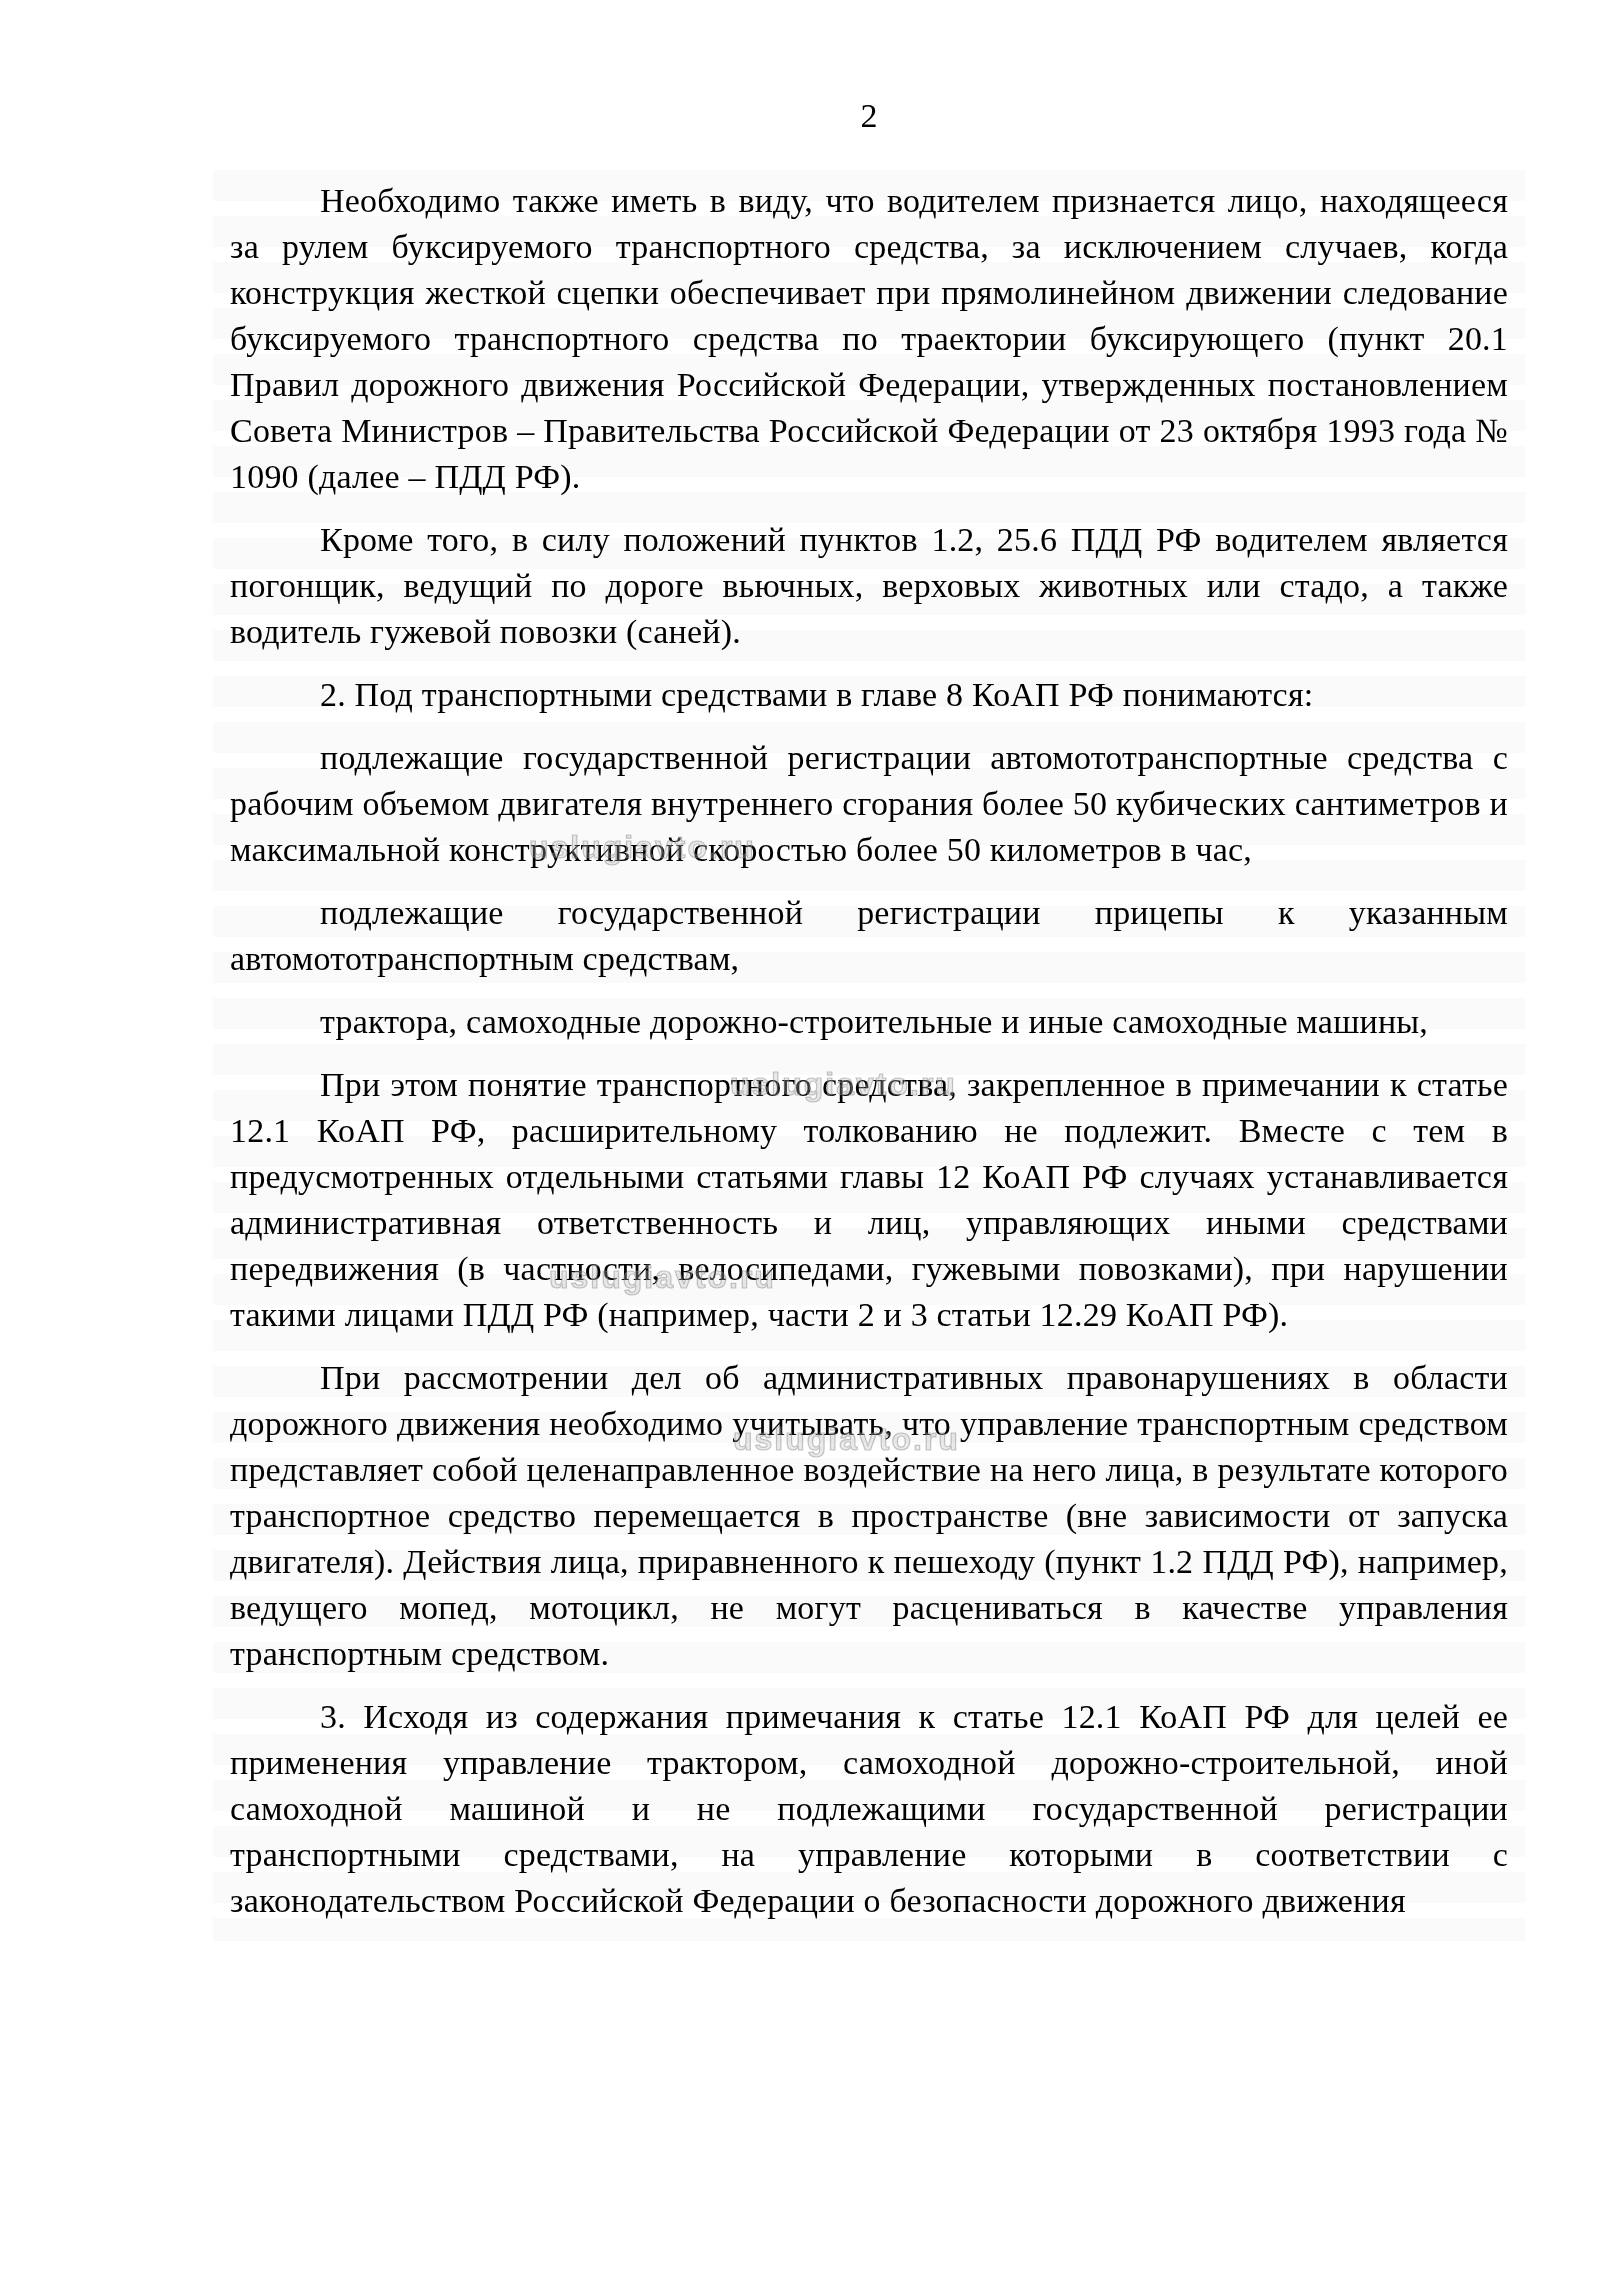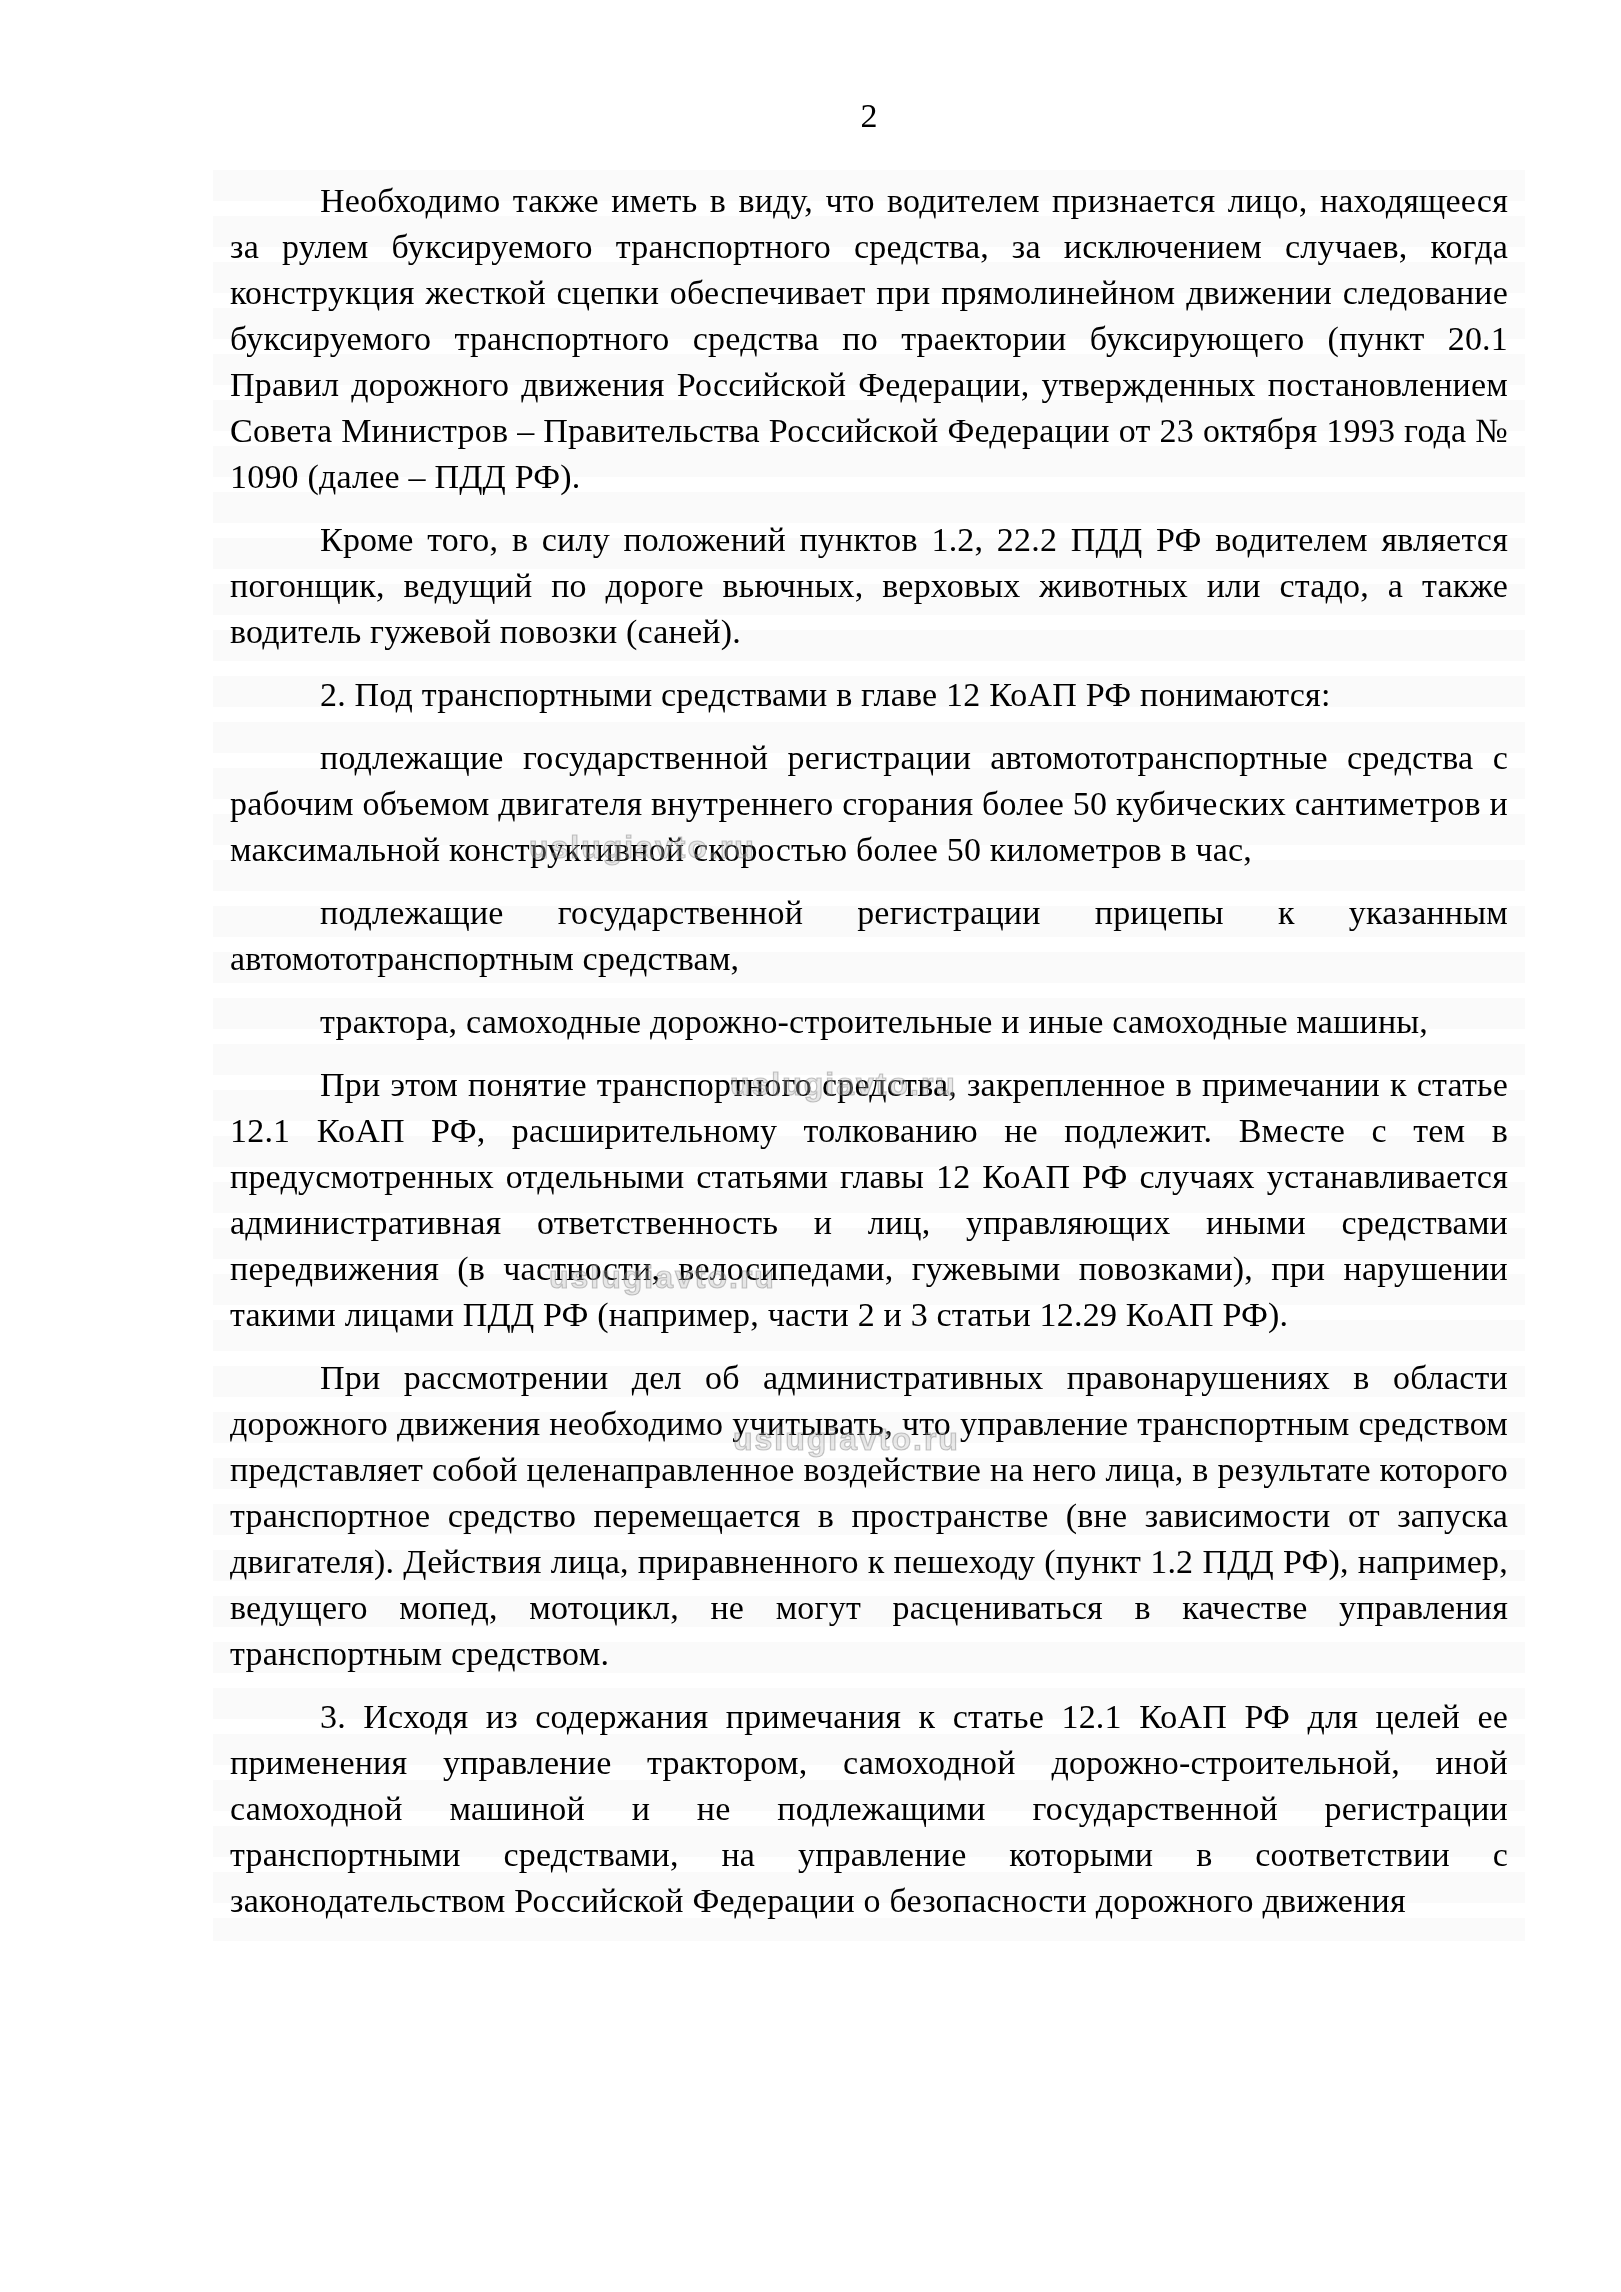--- a/index.html
+++ b/index.html
@@ -66,22 +66,22 @@
 </style>
 </head>
 <body>
 
 <div class="page">
 
   <div class="page-number">2</div>
 
   <div class="body-text">
     <p class="para">Необходимо также иметь в виду, что водителем признается лицо, находящееся за рулем буксируемого транспортного средства, за исключением случаев, когда конструкция жесткой сцепки обеспечивает при прямолинейном движении следование буксируемого транспортного средства по траектории буксирующего (пункт 20.1 Правил дорожного движения Российской Федерации, утвержденных постановлением Совета Министров – Правительства Российской Федерации от 23 октября 1993 года № 1090 (далее – ПДД РФ).</p>
-    <p class="para">Кроме того, в силу положений пунктов 1.2, 22.2 ПДД РФ водителем является погонщик, ведущий по дороге вьючных, верховых животных или стадо, а также водитель гужевой повозки (саней).</p>
-    <p class="para">2. Под транспортными средствами в главе 12 КоАП РФ понимаются:</p>
+    <p class="para">Кроме того, в силу положений пунктов 1.2, 25.6 ПДД РФ водителем является погонщик, ведущий по дороге вьючных, верховых животных или стадо, а также водитель гужевой повозки (саней).</p>
+    <p class="para">2. Под транспортными средствами в главе 8 КоАП РФ понимаются:</p>
     <p class="para">подлежащие государственной регистрации автомототранспортные средства с рабочим объемом двигателя внутреннего сгорания более 50 кубических сантиметров и максимальной конструктивной скоростью более 50 километров в час,</p>
     <p class="para">подлежащие государственной регистрации прицепы к указанным автомототранспортным средствам,</p>
     <p class="para">трактора, самоходные дорожно-строительные и иные самоходные машины,</p>
     <p class="para">При этом понятие транспортного средства, закрепленное в примечании к статье 12.1 КоАП РФ, расширительному толкованию не подлежит. Вместе с тем в предусмотренных отдельными статьями главы 12 КоАП РФ случаях устанавливается административная ответственность и лиц, управляющих иными средствами передвижения (в частности, велосипедами, гужевыми повозками), при нарушении такими лицами ПДД РФ (например, части 2 и 3 статьи 12.29 КоАП РФ).</p>
     <p class="para">При рассмотрении дел об административных правонарушениях в области дорожного движения необходимо учитывать, что управление транспортным средством представляет собой целенаправленное воздействие на него лица, в результате которого транспортное средство перемещается в пространстве (вне зависимости от запуска двигателя). Действия лица, приравненного к пешеходу (пункт 1.2 ПДД РФ), например, ведущего мопед, мотоцикл, не могут расцениваться в качестве управления транспортным средством.</p>
     <p class="para">3. Исходя из содержания примечания к статье 12.1 КоАП РФ для целей ее применения управление трактором, самоходной дорожно-строительной, иной самоходной машиной и не подлежащими государственной регистрации транспортными средствами, на управление которыми в соответствии с законодательством Российской Федерации о безопасности дорожного движения</p>
   </div>
 
   <span class="wm wm1">uslugiavto.ru</span>
   <span class="wm wm2">uslugiavto.ru</span>

